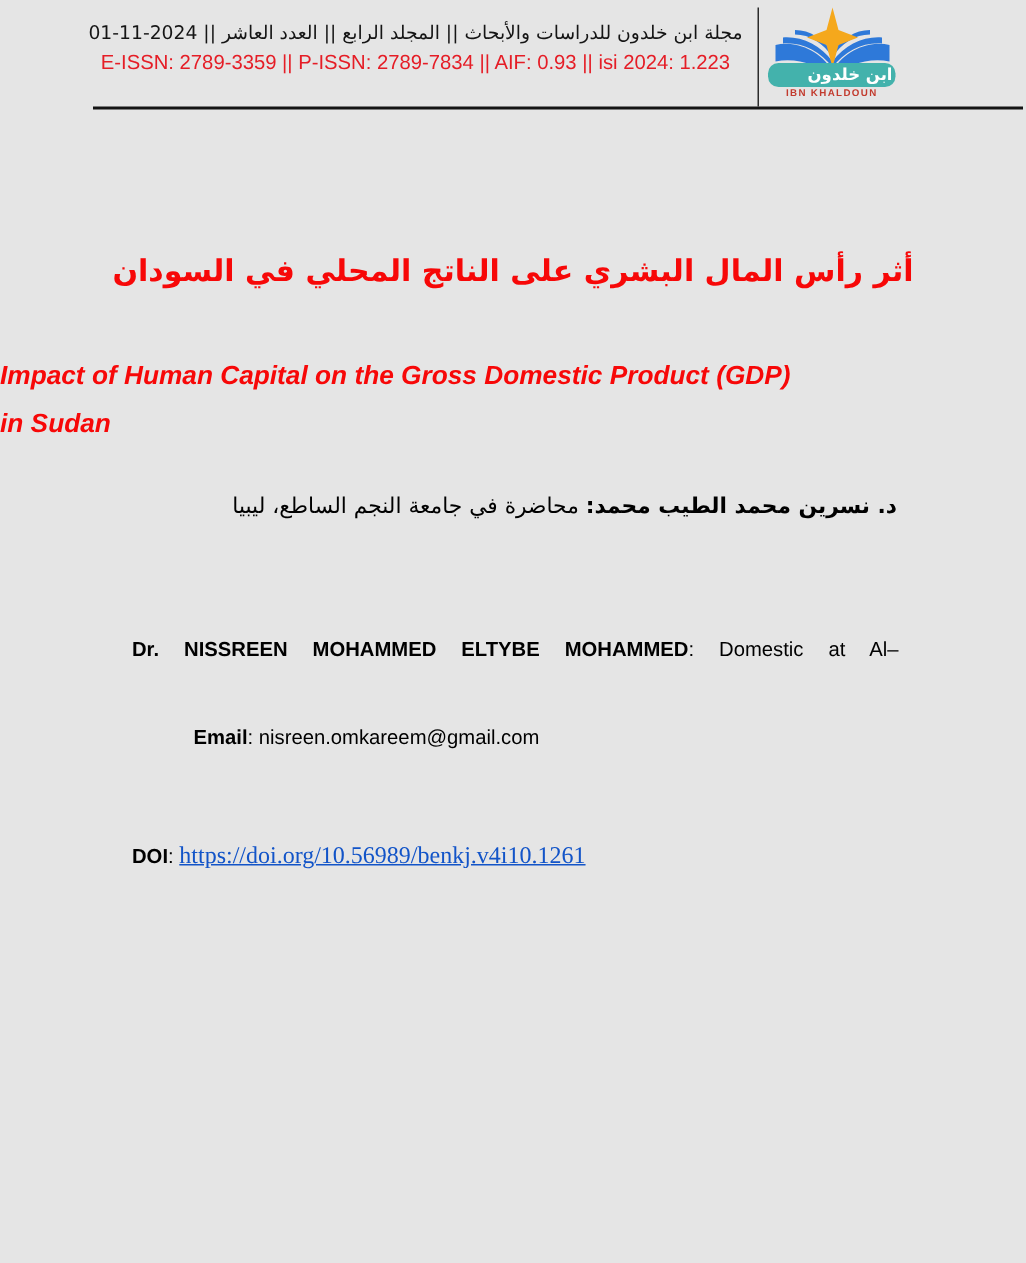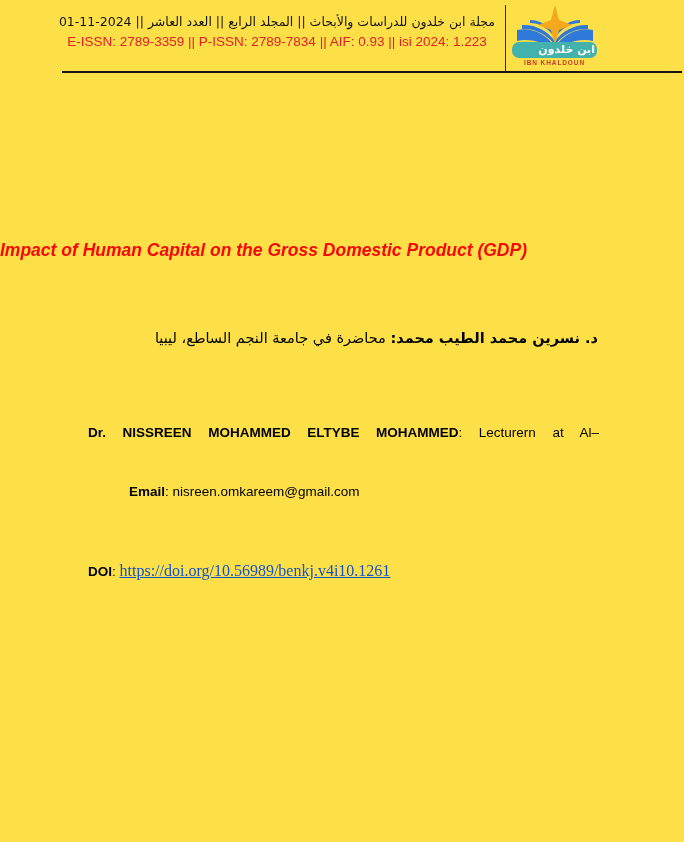--- a/index.html
+++ b/index.html
@@ -1,19 +1,19 @@
 <!DOCTYPE html>
 <html lang="en"><head>
 <meta charset="utf-8">
 <style>
   * { margin:0; padding:0; box-sizing:border-box; }
   html,body { background:#ffffff; }
   .page {
     position:relative; width:684px; height:842px; margin:0 auto;
-    background:#fde047; overflow:hidden;
+    background:#e5e5e5; overflow:hidden;
     font-family:"Liberation Sans", sans-serif; color:#000;
   }
 
   
   .header-text { position:absolute; left:58px; top:14px; width:438px; text-align:center; }
   .header-arabic {
     font-family:"DejaVu Sans", sans-serif; font-size:12.5px; color:#151515;
     direction:rtl; white-space:nowrap;
   }
   .header-issn { margin-top:5px; font-size:13.5px; white-space:nowrap; }
@@ -90,33 +90,35 @@
       <path d="M45,32 C51,23 60,17 70,17 L70,20 C60,20 51,26 45,35 Z" fill="#2E79D9"></path>
 
       <path d="M45,2 L49,17 L62,22 L49,27 L45,42 L41,27 L28,22 L41,17 Z" fill="#F5A81C"></path>
     </svg>
     <div class="logo-banner" style="background: rgb(67, 178, 172); text-align: right;">ابن خلدون</div>
     <div class="logo-caption" style="color: rgb(194, 59, 46);">IBN KHALDOUN</div>
   </div>
 
   <div class="h-rule"></div>
 
+  <h1 class="title-ar" style="color: rgb(247, 8, 8);">أثر رأس المال البشري على الناتج المحلي في السودان</h1>
 
   <h2 class="title-en" style="color: rgb(247, 8, 8);">
     <span class="tline">Impact of Human Capital on the Gross Domestic Product (GDP)</span>
+    <span class="tline">in Sudan</span>
   </h2>
 
   <div class="author-ar">
     <span class="b">د. نسرين محمد الطيب محمد:</span>
     <span> محاضرة في جامعة النجم الساطع، ليبيا</span>
   </div>
 
   <div class="author-en">
     <div class="jline">
-      <span class="b">Dr. NISSREEN MOHAMMED ELTYBE MOHAMMED</span><span>: Lecturern at Al–</span>
+      <span class="b">Dr. NISSREEN MOHAMMED ELTYBE MOHAMMED</span><span>: Domestic at Al–</span>
     </div>
   </div>
 
   <div class="email-row">
     <span class="lbl">Email</span><span>: nisreen.omkareem@gmail.com</span>
   </div>
 
   <div class="doi-row">
     <span class="lbl">DOI</span><span>: </span><a class="doi-link" style="color: rgb(18, 84, 200);">https://doi.org/10.56989/benkj.v4i10.1261</a>
   </div>

